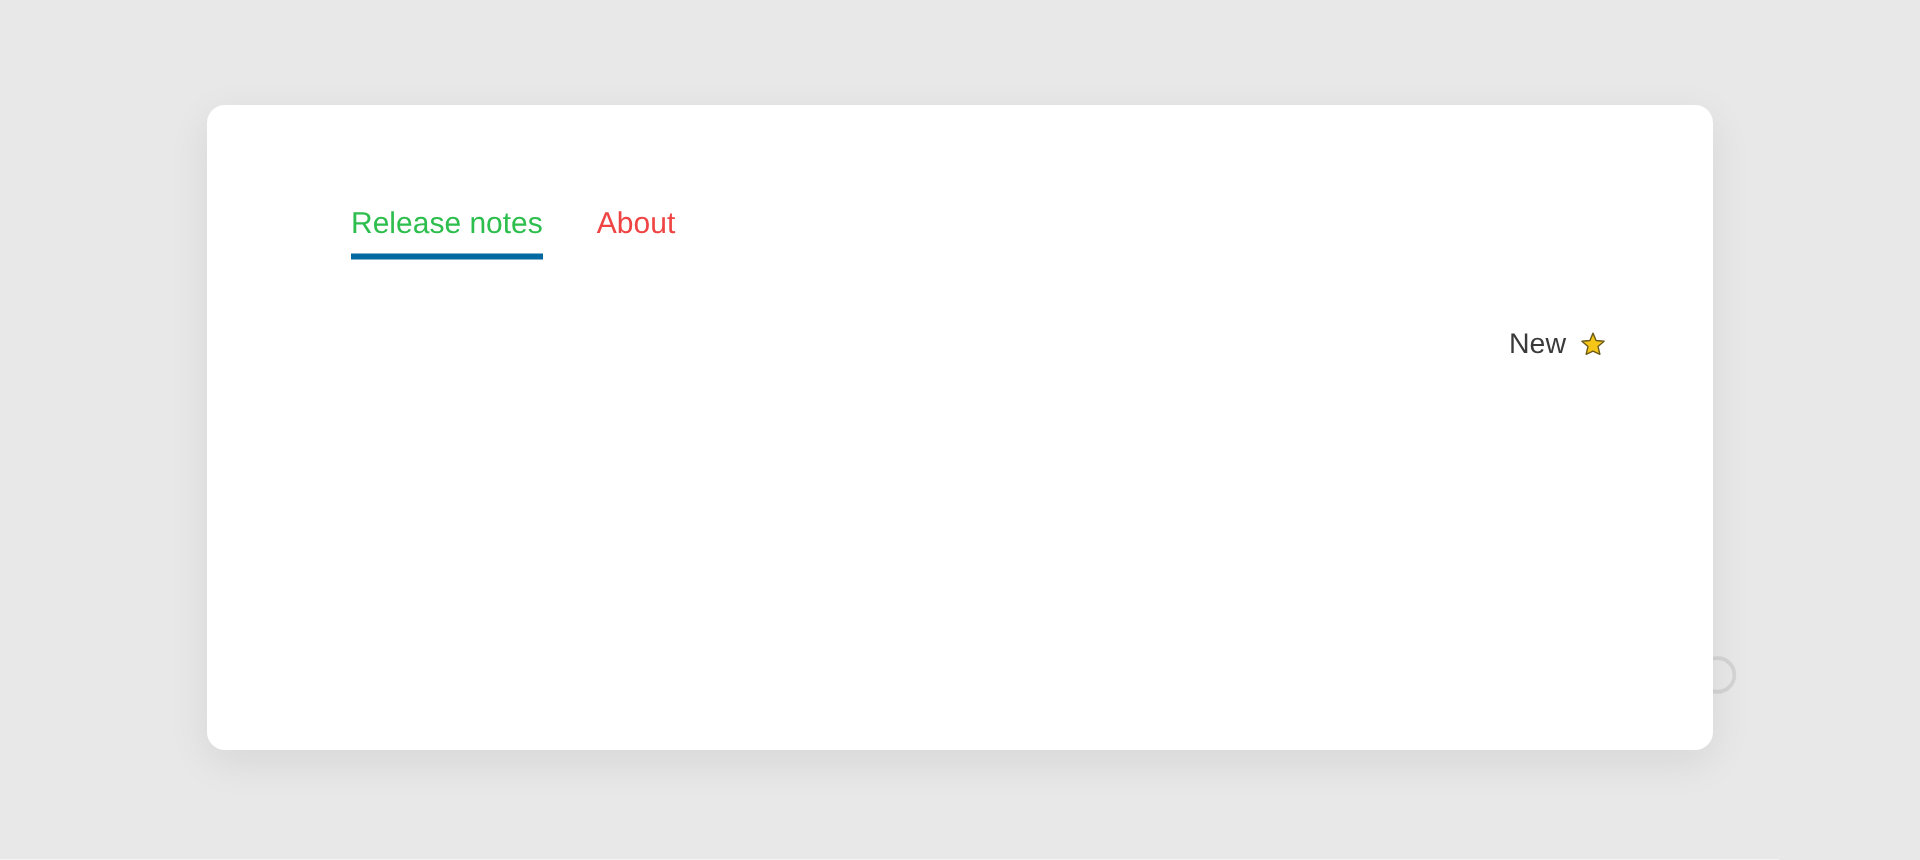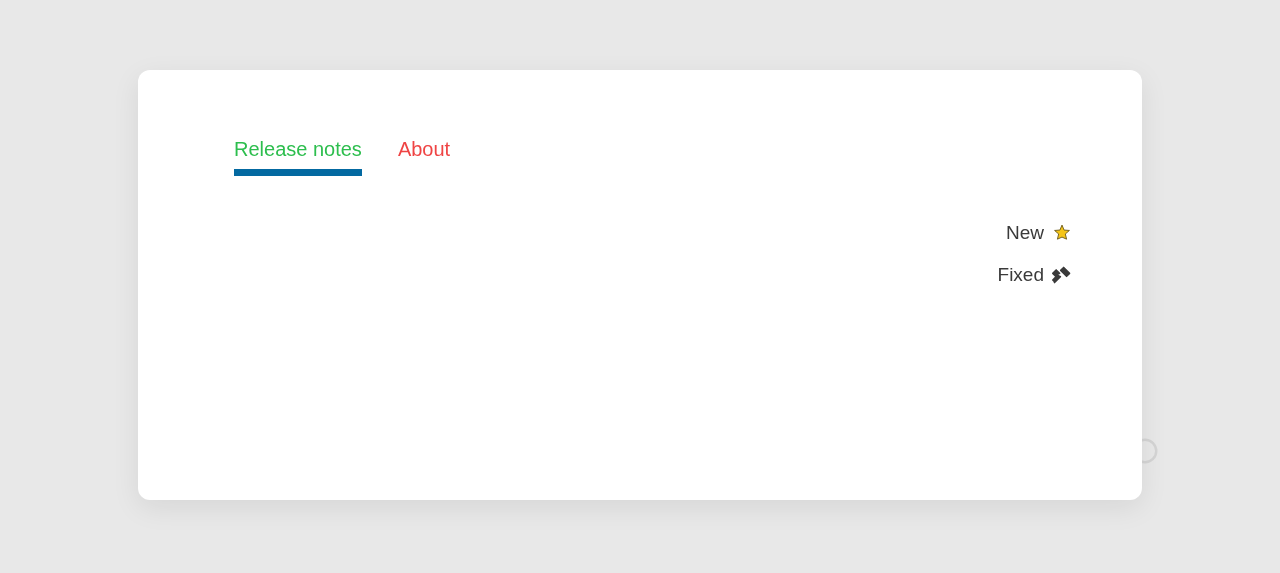--- a/index.html
+++ b/index.html
@@ -32,21 +32,21 @@
     }
     .tab {
       font-size: 20px;
       color: #ef4444;
       cursor: pointer;
       padding-bottom: 8px;
       user-select: none;
     }
     .tab.active {
       color: #2dbe4e;
-      border-bottom: 7px solid #0369a1;
+      border-bottom: 4px solid #0369a1;
     }
     .section-header {
       display: flex;
       align-items: center;
       gap: 8px;
       font-size: 19px;
       color: #3a3a3a;
       margin-bottom: 20px;
       justify-content: flex-end;
     }
@@ -112,25 +112,15 @@
 
     <div class="section-header">
       <span>New</span>
       <span class="icon">
         <svg viewBox="0 0 24 24" width="20" height="20">
           <path d="M12 2.5l2.47 5.94 6.43.52-4.9 4.2 1.5 6.26L12 16.9l-5.5 2.52 1.5-6.26-4.9-4.2 6.43-.52L12 2.5z" fill="#f5c518" stroke="#6b5a1a" stroke-width="1.1" stroke-linejoin="round"></path>
         </svg>
       </span>
     </div>
 
-    <div class="section-header">
-      <span>Fixed</span>
-      <span class="icon">
-        <svg viewBox="0 0 24 24" width="20" height="20" fill="none" stroke="#3a3a3a" stroke-width="2" stroke-linecap="round" stroke-linejoin="round">
-          <path d="M14 3l7 7-3.5 3.5-7-7L14 3z" fill="#3a3a3a"></path>
-          <path d="M3 21l7-7"></path>
-          <path d="M5 10l4 4-6 6-2-2 4-4-4-4 4-4 4 4z" fill="#3a3a3a"></path>
-        </svg>
-      </span>
-    </div>
 
   </div>
 </div>
 
 </body></html>

